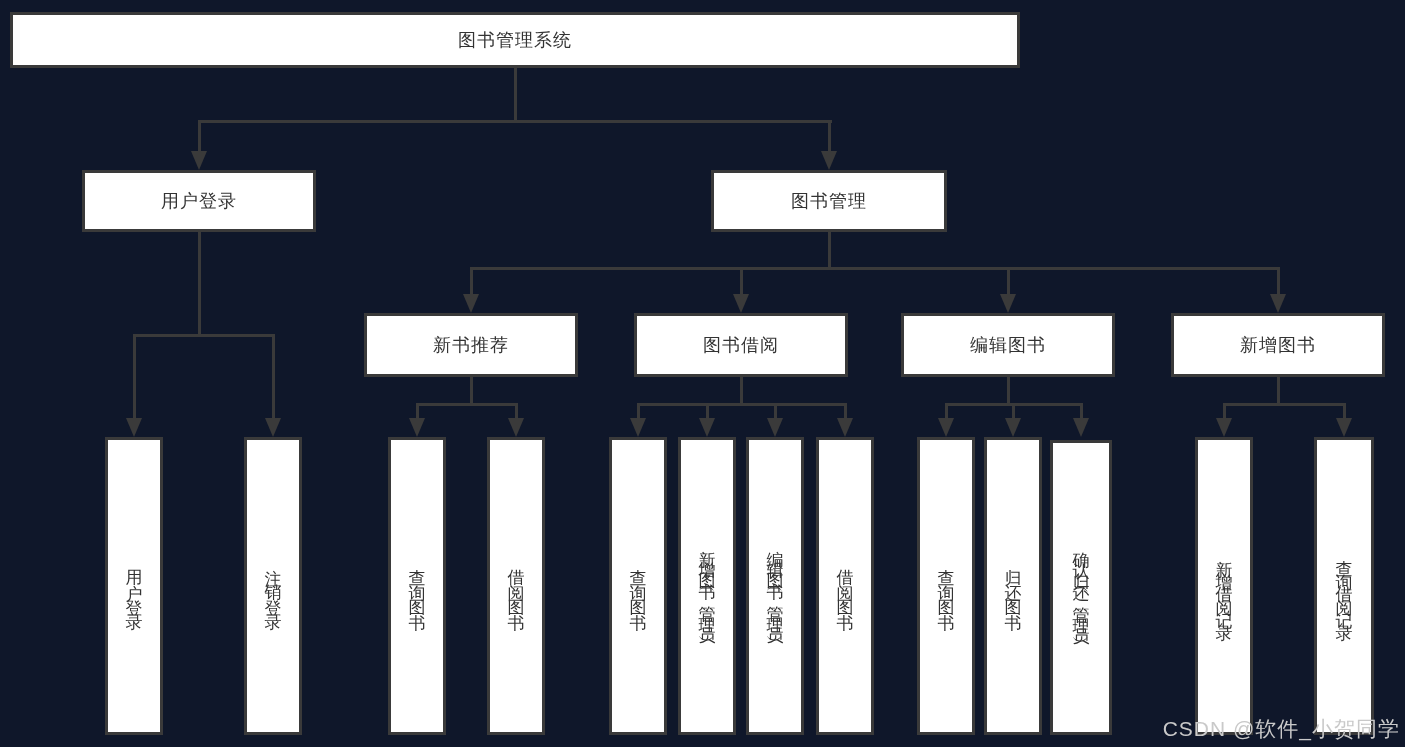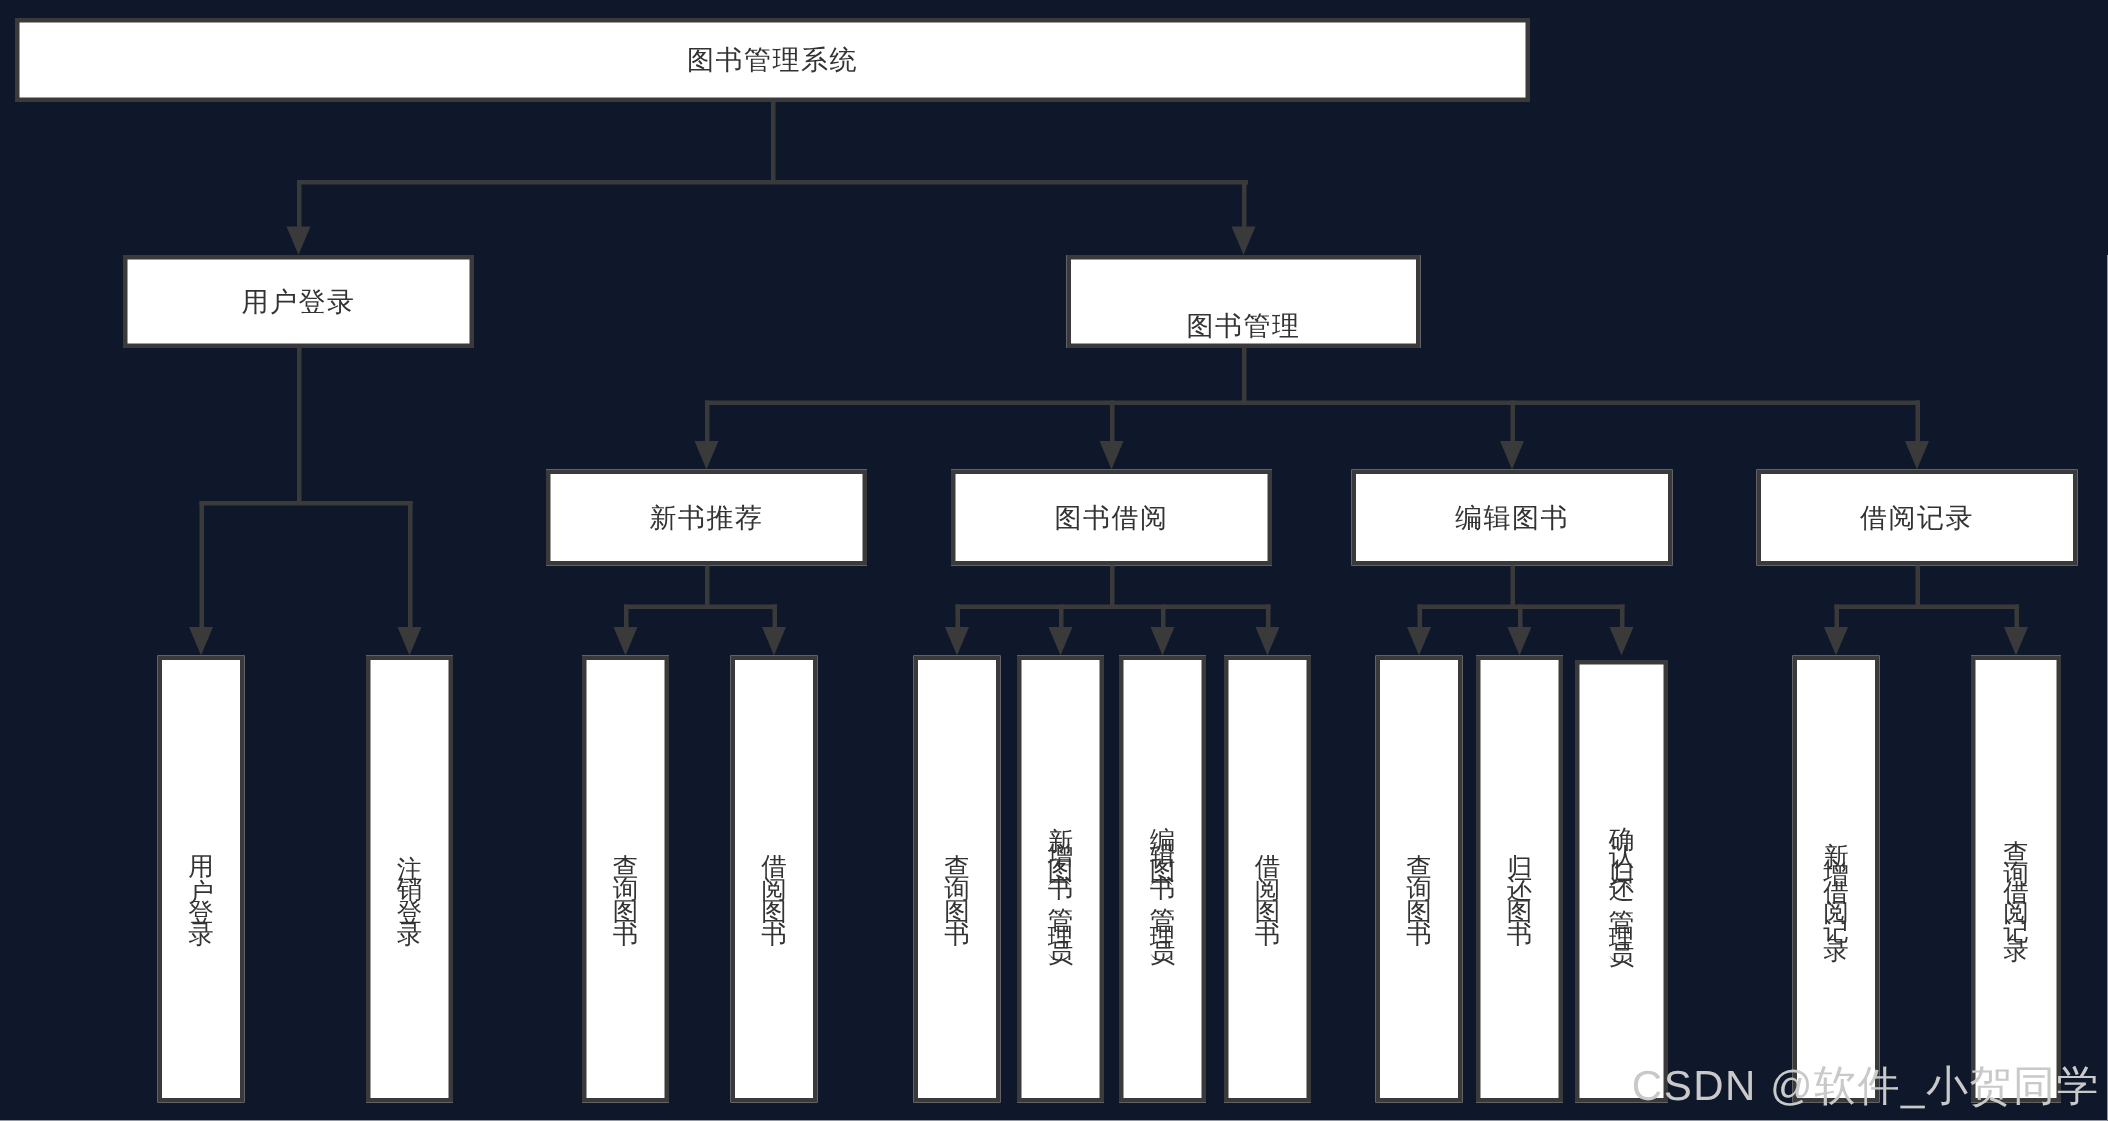--- a/index.html
+++ b/index.html
@@ -23,21 +23,21 @@
   .len9 { letter-spacing:11px; }
   .vline, .hline { position:absolute; background:#3a3a3a; }
   .vline { width:3px; }
   .hline { height:3px; }
   .arrow {
     position:absolute; width:0; height:0;
     border-left:8px solid transparent; border-right:8px solid transparent;
     border-top:19px solid #3a3a3a;
   }
   .watermark {
-    position:absolute; right:5px; bottom:4px; font-size:28px;
+    position:absolute; right:5px; bottom:4px; font-size:21px;
     color:#c9c9c9; letter-spacing:1px; white-space:nowrap;
   }
 </style>
 </head>
 <body>
 
 <div id="canvas">
 
   <div class="box" style="left:10px; top:12px; width:1010px; height:56px;">
     <span>图书管理系统</span>
@@ -46,21 +46,21 @@
   <div class="vline" style="left:514px; top:68px; height:54px;"></div>
   <div class="hline" style="left:198px; top:120px; width:634px;"></div>
   <div class="vline" style="left:198px; top:120px; height:32px;"></div>
   <div class="arrow" style="left:191px; top:151px;"></div>
   <div class="vline" style="left:828px; top:120px; height:32px;"></div>
   <div class="arrow" style="left:821px; top:151px;"></div>
 
   <div class="box" style="left:82px; top:170px; width:234px; height:62px;">
     <span>用户登录</span>
   </div>
-  <div class="box" style="left:711px; top:170px; width:236px; height:62px;align-items:flex-end;">
+  <div class="box" style="left:711px; top:170px; width:236px; height:62px;">
     <span>图书管理</span>
   </div>
 
   <div class="vline" style="left:198px; top:232px; height:104px;"></div>
   <div class="hline" style="left:133px; top:334px; width:142px;"></div>
   <div class="vline" style="left:133px; top:334px; height:85px;"></div>
   <div class="arrow" style="left:126px; top:418px;"></div>
   <div class="vline" style="left:272px; top:334px; height:85px;"></div>
   <div class="arrow" style="left:265px; top:418px;"></div>
 
@@ -85,21 +85,21 @@
   <div class="box" style="left:634px; top:313px; width:214px; height:64px;">
     <span>图书借阅</span>
   </div>
   <div class="box" style="left:364px; top:313px; width:214px; height:64px;">
     <span>新书推荐</span>
   </div>
   <div class="box" style="left:901px; top:313px; width:214px; height:64px;">
     <span>编辑图书</span>
   </div>
   <div class="box" style="left:1171px; top:313px; width:214px; height:64px;">
-    <span>借阅记录</span>
+    <span>新增图书</span>
   </div>
 
   <div class="vline" style="left:470px; top:377px; height:28px;"></div>
   <div class="hline" style="left:416px; top:403px; width:102px;"></div>
   <div class="vline" style="left:416px; top:403px; height:16px;"></div>
   <div class="arrow" style="left:409px; top:418px;"></div>
   <div class="vline" style="left:515px; top:403px; height:16px;"></div>
   <div class="arrow" style="left:508px; top:418px;"></div>
 
   <div class="box leaf" style="left:388px; top:437px; width:58px; height:298px;">

